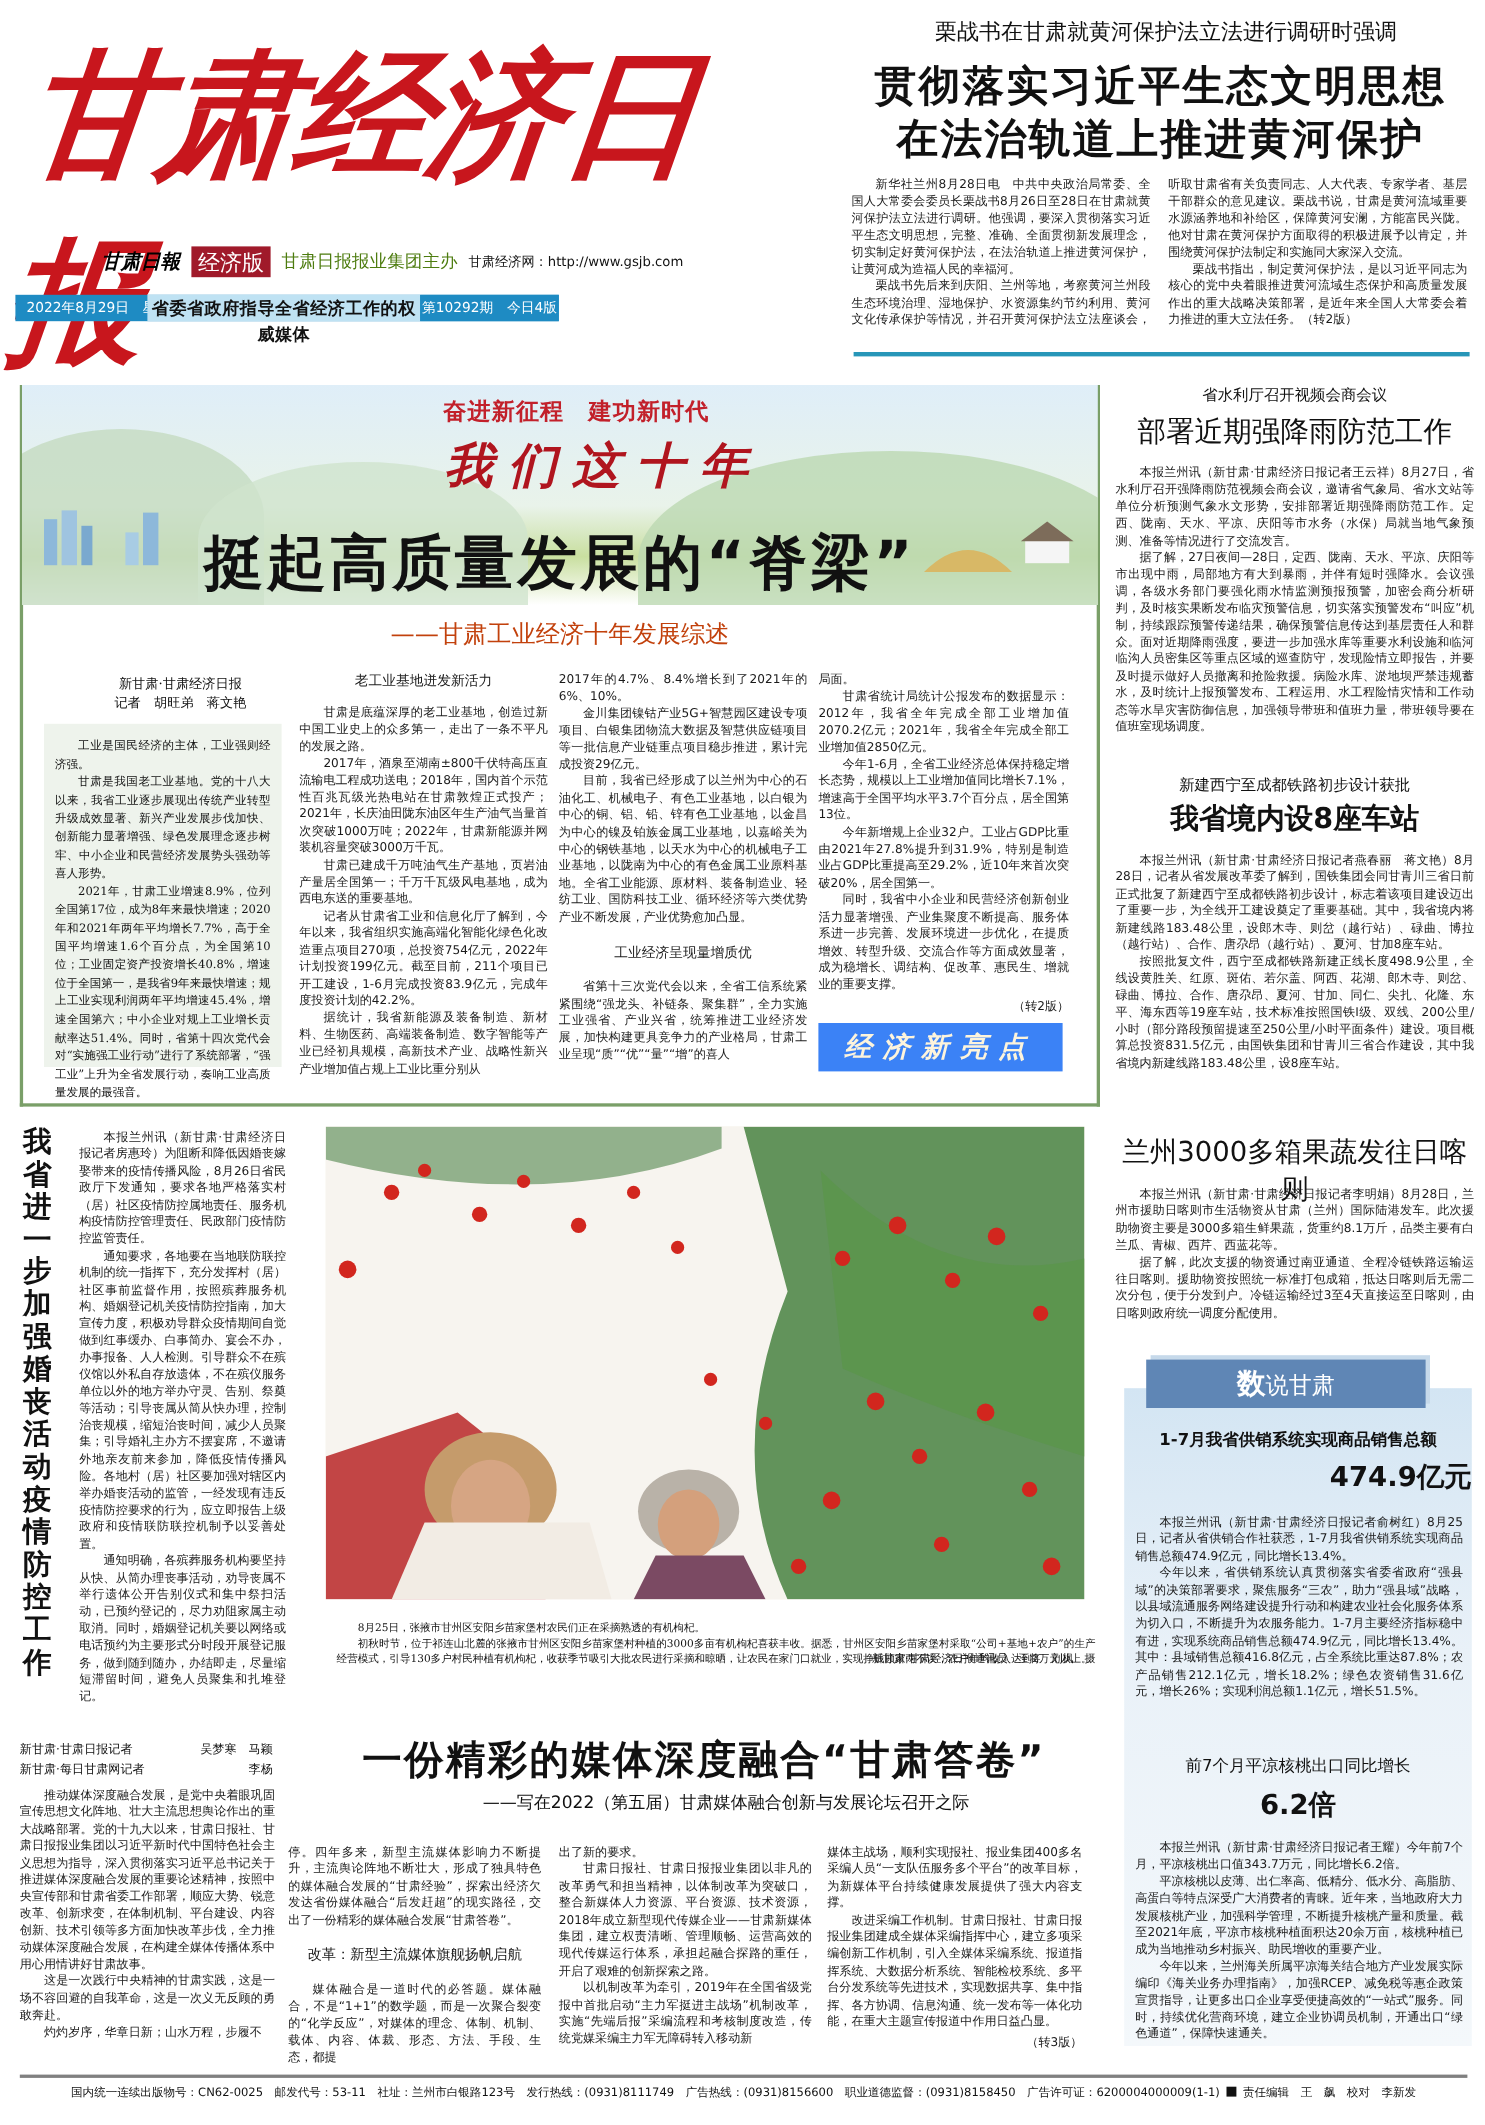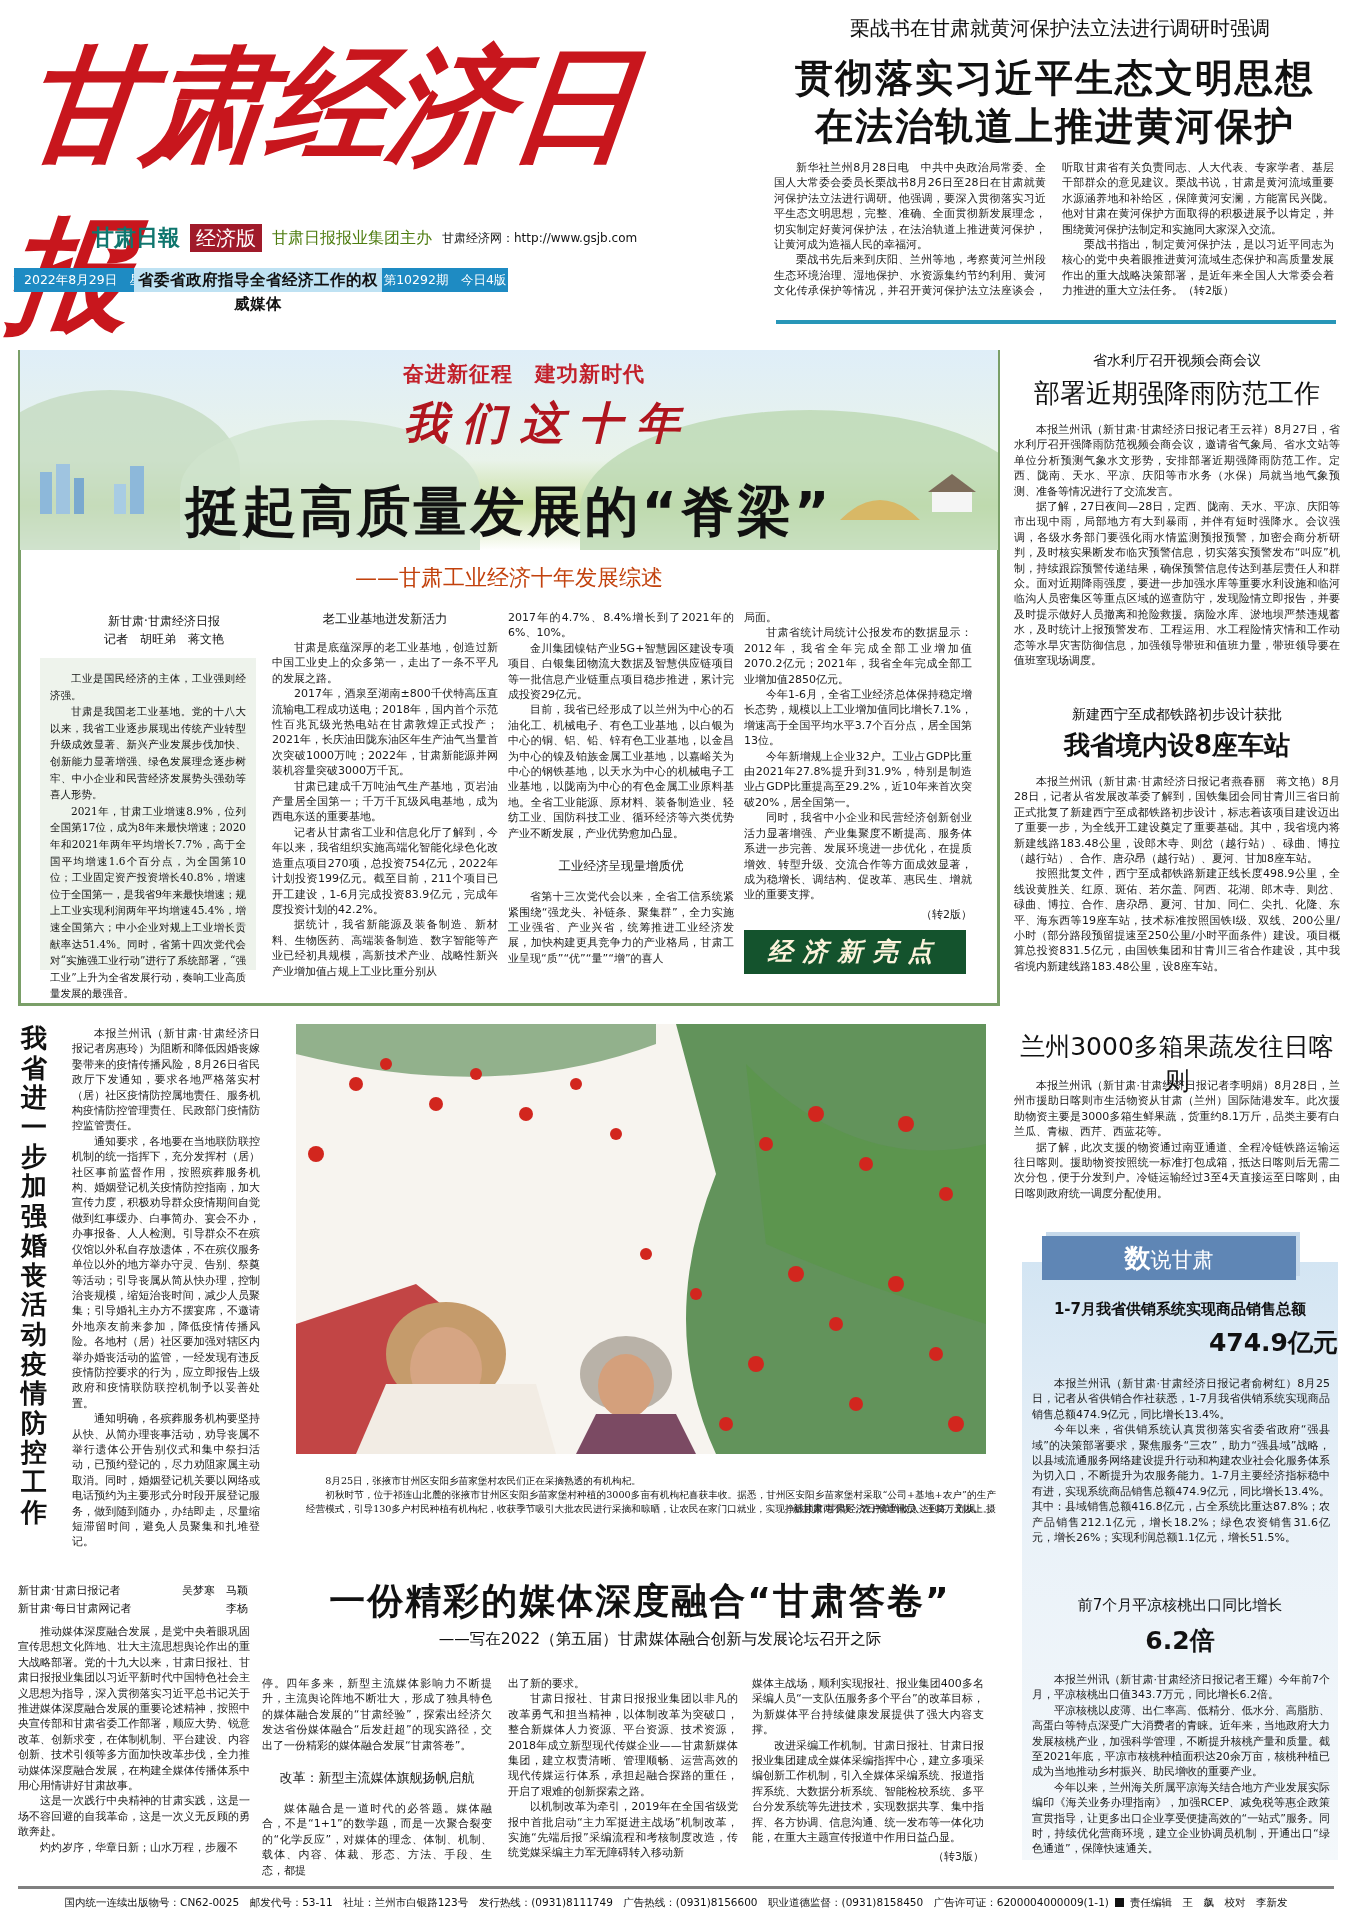--- a/index.html
+++ b/index.html
@@ -5,21 +5,21 @@
 *{box-sizing:border-box;margin:0;padding:0}
 html,body{width:1350px;height:1932px;background:#fff;overflow:hidden}
 body{position:relative;font-family:"DejaVu Sans","Liberation Sans",sans-serif;color:#111}
 .abs{position:absolute}
 p{text-indent:2em;text-align:justify}
 .body-text{font-size:11px;line-height:15.4px;color:#1a1a1a}
 
 
 #masthead-logo{left:24px;top:20px;width:630px;height:180px;font-family:"DejaVu Serif",serif;font-weight:bold;color:#c8161d;font-size:124px;line-height:170px;letter-spacing:-2px;font-style:italic;transform:skewX(-6deg)}
 #edition-row{left:92px;top:222px;height:32px;display:flex;align-items:center;gap:10px}
-#edition-mark{font-family:"DejaVu Serif",serif;color:#0f766e;font-size:22px;font-weight:bold}
+#edition-mark{font-family:"DejaVu Serif",serif;color:#000000;font-style:italic;font-size:18px;font-weight:bold}
 #edition-badge{background:#a01a2a;color:#fff;font-size:20px;padding:1px 6px;line-height:26px}
 #edition-sponsor{font-size:16px;color:#4d7c0f}
 #edition-web{font-size:12px;color:#111}
 #date-bar{left:14px;top:268px;width:494px;height:24px;background:#1e8bc3;display:flex;align-items:center}
 #date-text{color:#fff;font-size:12.5px;padding-left:10px;width:120px;white-space:nowrap}
 #slogan{left:134px;top:268px;width:248px;height:24px;background:#bfe2f3;color:#111;font-weight:bold;font-size:15.5px;line-height:24px;text-align:center;letter-spacing:0.5px}
 #issue{left:382px;top:268px;width:126px;height:24px;background:#1e8bc3;color:#fff;font-size:12.5px;line-height:24px;text-align:center}
 
 
 #lead-kicker{left:790px;top:14px;width:540px;text-align:center;font-size:20px;line-height:28px;color:#111}
@@ -36,21 +36,21 @@
 #feature-title{left:20px;top:480px;width:978px;text-align:center;font-weight:bold;font-size:54px;line-height:64px;letter-spacing:3px;color:#111}
 #feature-sub{left:20px;top:564px;width:978px;text-align:center;font-size:22px;line-height:28px;color:#c2410c}
 #feature-byline{left:64px;top:612px;width:200px;text-align:center;font-size:12px;line-height:18px;font-family:"DejaVu Serif",serif}
 #feature-intro{left:40px;top:658px;width:216px;height:312px;background:#eef3ec;padding:12px 10px;font-family:"DejaVu Serif",serif;font-size:10.5px;line-height:16.6px}
 #feature-col1{left:272px;top:610px;width:226px}
 #feature-col2{left:508px;top:610px;width:226px}
 #feature-col3{left:744px;top:610px;width:228px}
 .subhead{text-align:center;font-size:12.5px;line-height:18px;margin:0 0 12px 0}
 .subhead.mid{margin:16px 0 14px 0}
 .turn{text-align:right;font-size:11px;line-height:15px;margin-top:4px}
-#highlight{left:744px;top:930px;width:222px;height:44px;background:#14532d;color:#fdf4dc;font-family:"DejaVu Serif",serif;font-weight:bold;font-style:italic;font-size:25px;line-height:44px;text-align:center;letter-spacing:10px}
+#highlight{left:744px;top:930px;width:222px;height:44px;background:#3b82f6;color:#fdf4dc;font-family:"DejaVu Serif",serif;font-weight:bold;font-style:italic;font-size:25px;line-height:44px;text-align:center;letter-spacing:10px}
 
 
 .kicker{text-align:center;font-size:14px;line-height:20px}
 .headline{text-align:center;font-size:26px;line-height:34px}
 #rain-kicker{left:1014px;top:350px;width:326px}
 #rain-title{left:1014px;top:376px;width:326px}
 #rain-body{left:1014px;top:422px;width:326px}
 #rail-kicker{left:1014px;top:704px;width:326px}
 #rail-title{left:1014px;top:728px;width:326px;font-weight:bold}
 #rail-body{left:1014px;top:774px;width:326px}

